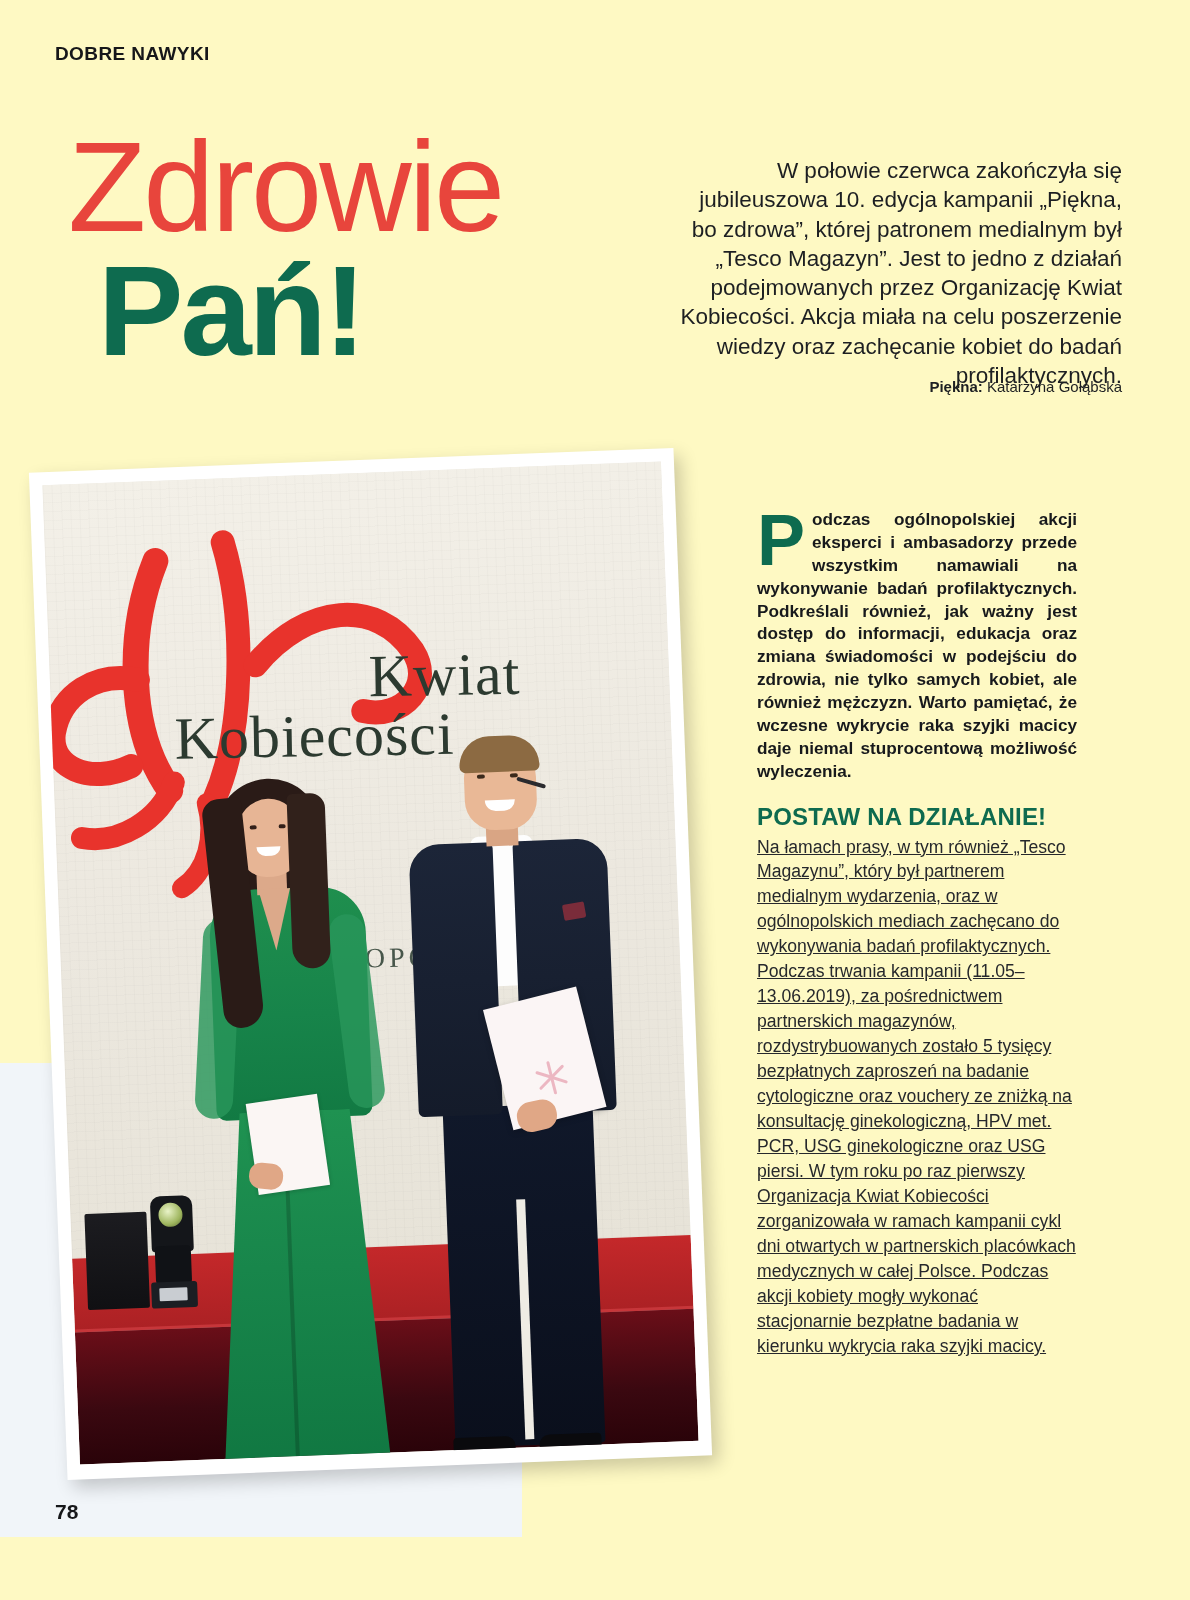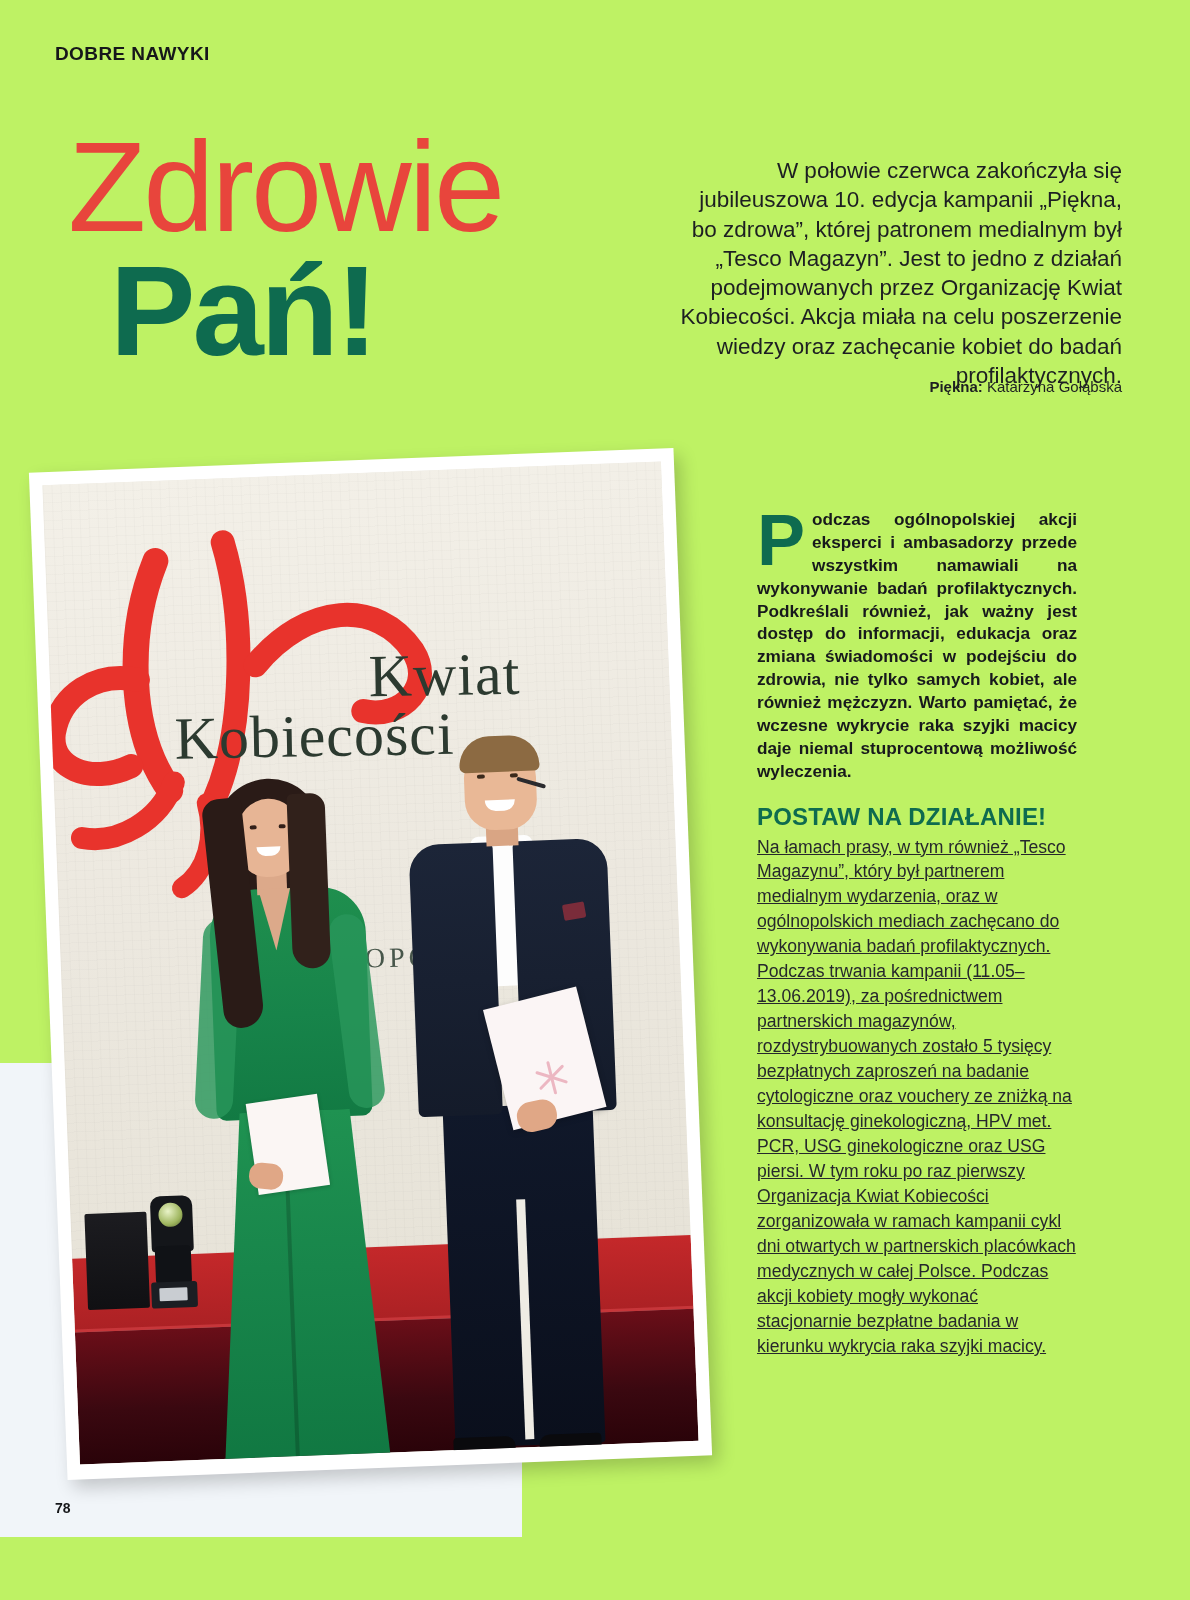--- a/index.html
+++ b/index.html
@@ -14,21 +14,21 @@
     font-family: "Liberation Sans", sans-serif;
     position: relative;
     overflow: hidden;
   }
 
   .page {
     position: absolute;
     inset: 0;
     width: 1190px;
     height: 1600px;
-    background: #bef264;
+    background: #fef9c3;
   }
 
   
   .blue-panel {
     position: absolute;
     left: 0;
     top: 1063px;
     width: 522px;
     height: 474px;
     background: #f1f5f9;
@@ -62,21 +62,21 @@
     letter-spacing: -3px;
     display: block;
   }
   .headline-l2 {
     font-size: 128px;
     font-weight: bold;
     color: #0e6b4f;
     letter-spacing: -3px;
     display: block;
     margin-top: 6px;
-    margin-left: 42px;
+    margin-left: 30px;
   }
 
   
   .deck {
     position: absolute;
     right: 68px;
     top: 156px;
     width: 450px;
     text-align: right;
     font-size: 22.5px;
@@ -393,21 +393,21 @@
     line-height: 1.42;
     color: #26282c;
     text-decoration: underline;
   }
 
   
   .folio {
     position: absolute;
     left: 55px;
     top: 1500px;
-    font-size: 14px;
+    font-size: 21px;
     font-weight: bold;
     color: #16171a;
     z-index: 6;
   }
 </style>
 </head>
 <body>
 
 <div class="page">
 

